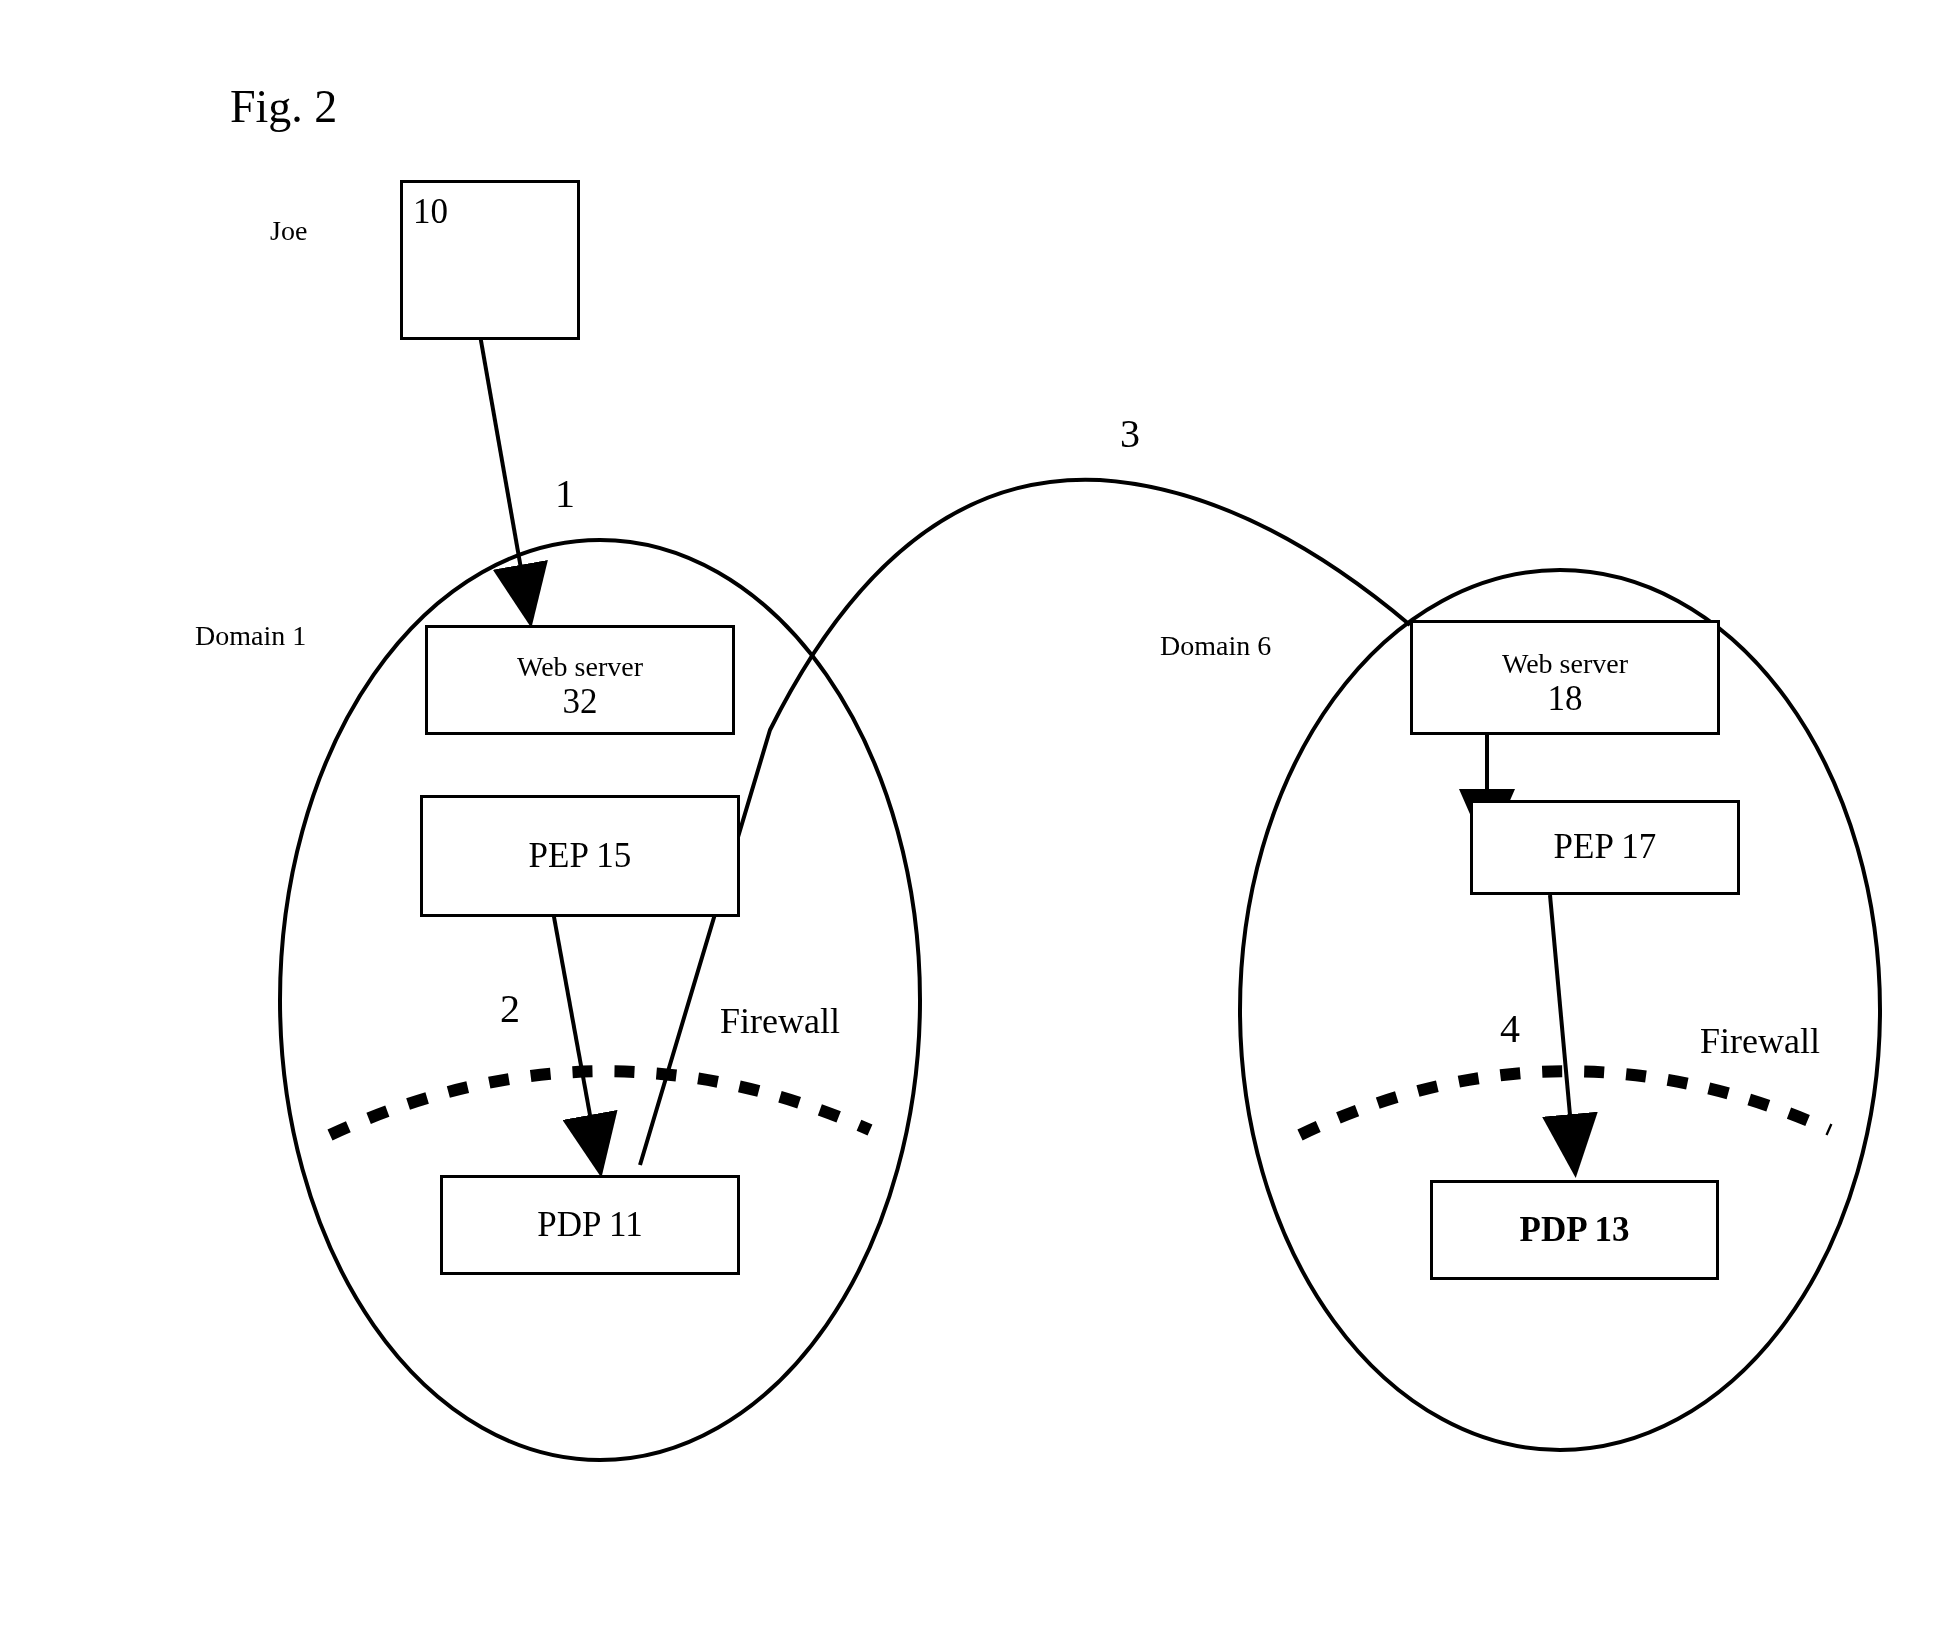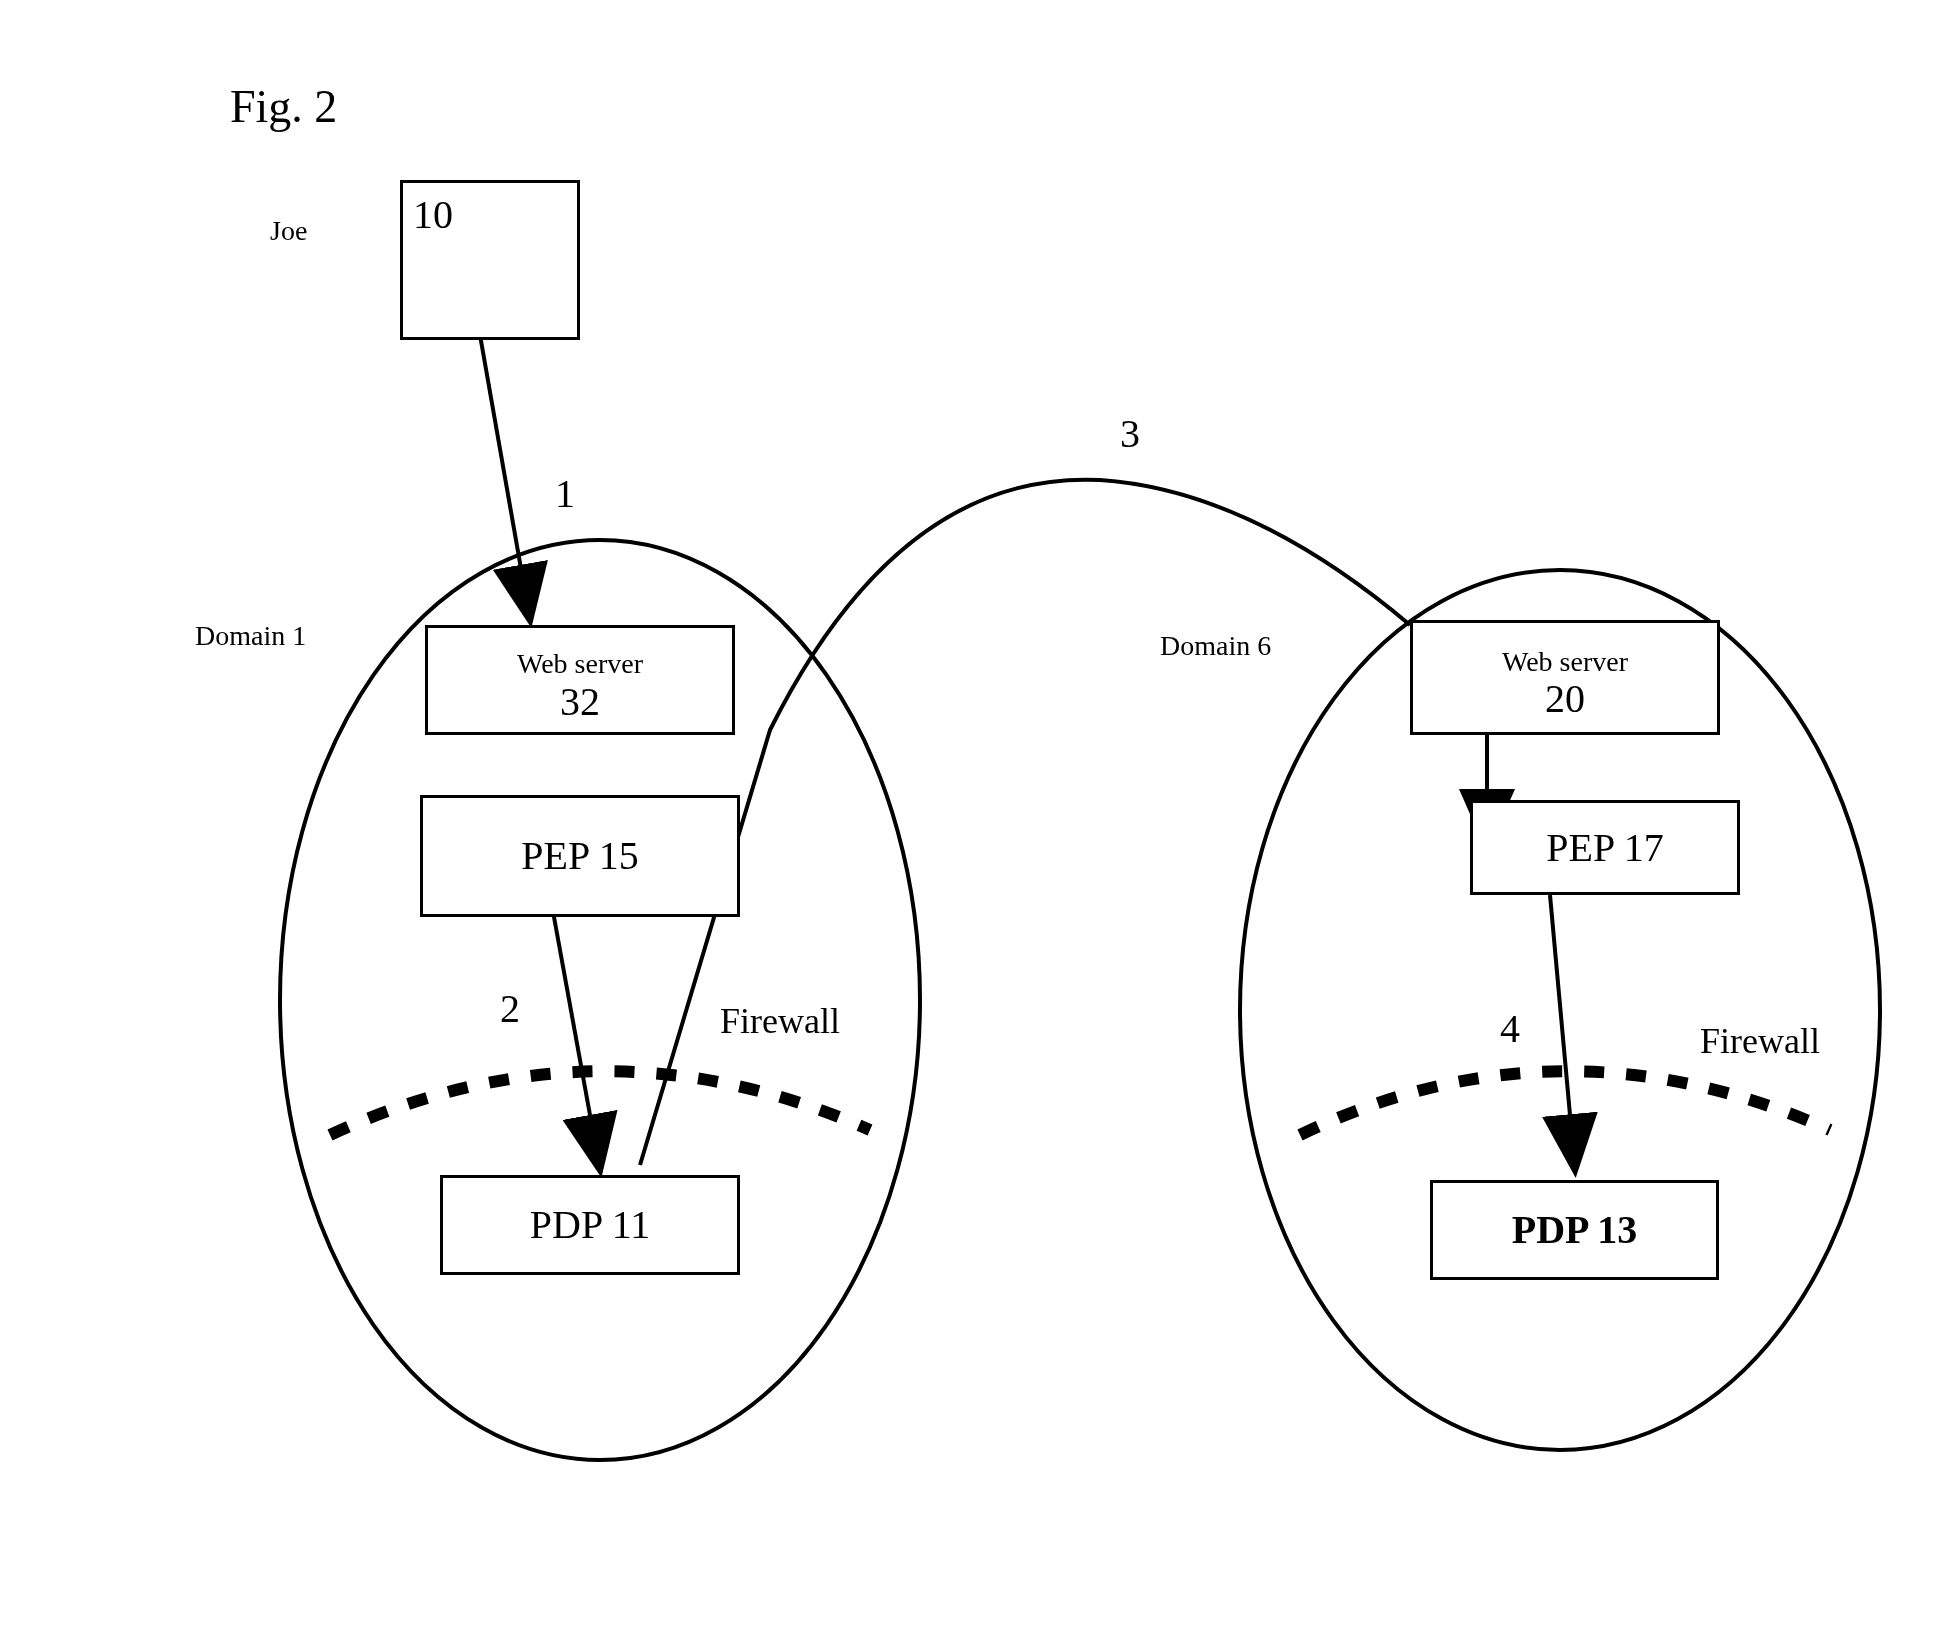--- a/index.html
+++ b/index.html
@@ -3,21 +3,21 @@
   <meta charset="utf-8">
   <style>
     * { box-sizing: border-box; margin: 0; padding: 0; }
     body { font-family: "Times New Roman", serif; background: #fff; width: 1954px; height: 1636px; position: relative; }
     .canvas { position: relative; width: 1954px; height: 1636px; }
     .label { position: absolute; font-size: 28px; color: #000; }
     .title { font-size: 46px; }
     .box { position: absolute; background: #fff; border: 3px solid #000; text-align: center; display: flex; align-items: center; justify-content: center; flex-direction: column; }
     .box span { line-height: 1.1; }
     .small-text { font-size: 28px; margin-top: 13px; }
-    .num-text { font-size: 40px; }
+    .num-text { font-size: 35px; }
     svg { position: absolute; top: 0; left: 0; overflow: visible; pointer-events: none; }
   </style>
 </head>
 <body>
 
 <div class="canvas">
 
   <svg width="1954" height="1636">
     <defs>
       <marker id="arrowhead" markerWidth="16" markerHeight="14" refX="14" refY="7" orient="auto">
@@ -59,21 +59,21 @@
   </div>
   <div class="box" style="left:420px; top:795px; width:320px; height:122px;">
     <span class="num-text">PEP 15</span>
   </div>
   <div class="box" style="left:440px; top:1175px; width:300px; height:100px;">
     <span class="num-text">PDP 11</span>
   </div>
 
   <div class="box" style="left:1410px; top:620px; width:310px; height:115px;">
     <span class="small-text">Web server</span>
-    <span class="num-text">20</span>
+    <span class="num-text">18</span>
   </div>
   <div class="box" style="left:1470px; top:800px; width:270px; height:95px;">
     <span class="num-text">PEP 17</span>
   </div>
   <div class="box" style="left:1430px; top:1180px; width:289px; height:100px;font-weight:bold;">
     <span class="num-text">PDP 13</span>
   </div>
 
   <div class="label" style="left:720px; top:1000px; font-size:36px;">Firewall</div>
   <div class="label" style="left:1700px; top:1020px; font-size:36px;">Firewall</div>

